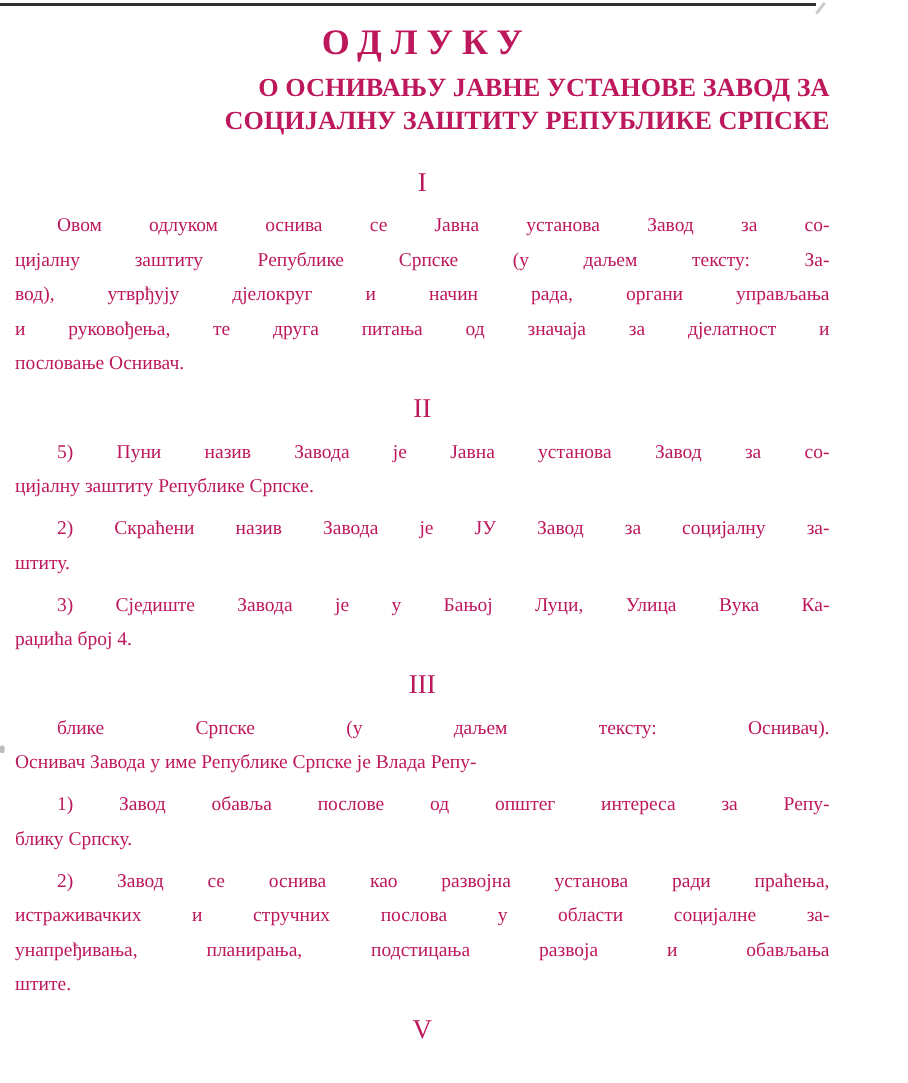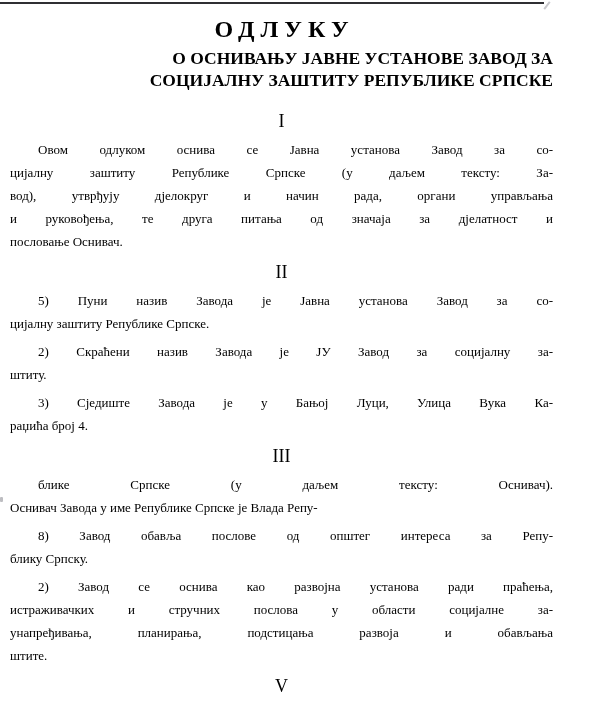--- a/index.html
+++ b/index.html
@@ -3,21 +3,21 @@
 <meta charset="utf-8">
 <style>
   html, body { margin: 0; padding: 0; background: #ffffff; }
   .page {
     position: relative;
     width: 605px;
     height: 722px;
     background: #ffffff;
     overflow: hidden;
     font-family: "Liberation Serif", "DejaVu Serif", serif;
-    color: #000000;
+    color: #be185d;
   }
   .top-rule {
     position: absolute;
     top: 2px; left: 0;
     width: 544px; height: 2px;
     background: #2f2f33;
   }
   .artifact-diag {
     position: absolute;
     left: 546px; top: 1px;
@@ -117,21 +117,21 @@
     <section>
       <div class="numeral">III</div>
       <div class="para">
         <div class="ln">блике Српске (у даљем тексту: Оснивач).</div>
         <div class="ln">Оснивач Завода у име Републике Српске је Влада Репу-</div>
       </div>
     </section>
 
     <section>
       <div class="para">
-        <div class="ln">8) Завод обавља послове од општег интереса за Репу-</div>
+        <div class="ln">1) Завод обавља послове од општег интереса за Репу-</div>
         <div class="ln">блику Српску.</div>
       </div>
       <div class="para">
         <div class="ln">2) Завод се оснива као развојна установа ради праћења,</div>
         <div class="ln">истраживачких и стручних послова у области социјалне за-</div>
         <div class="ln">унапређивања, планирања, подстицања развоја и обављања</div>
         <div class="ln">штите.</div>
       </div>
     </section>
 

